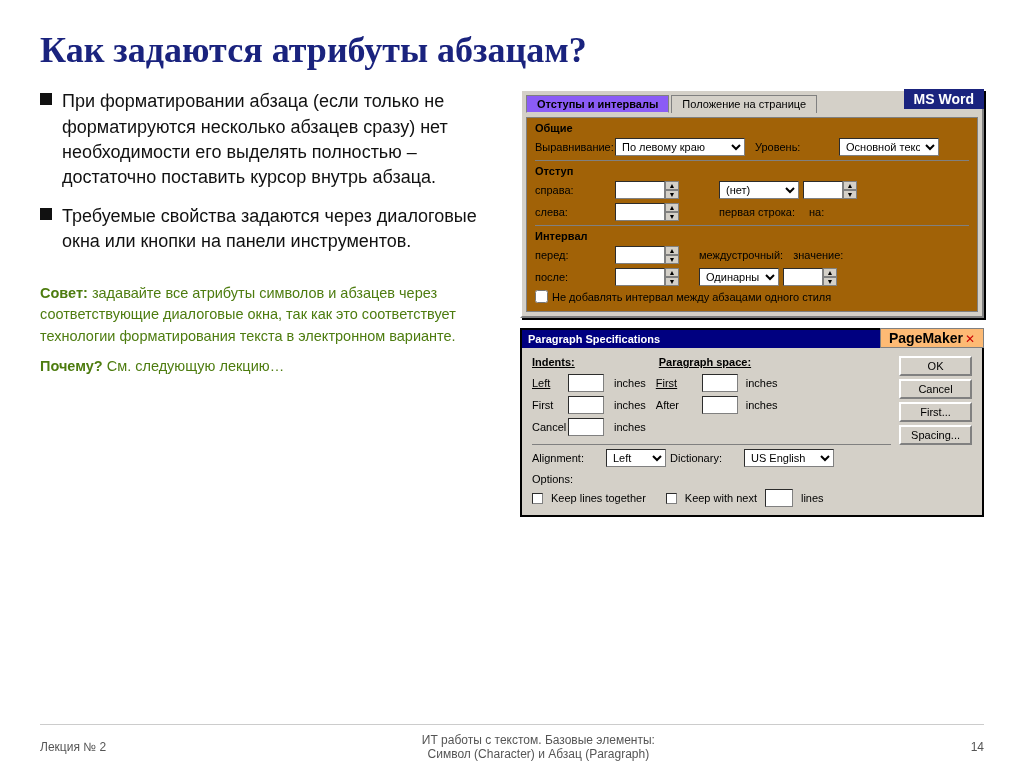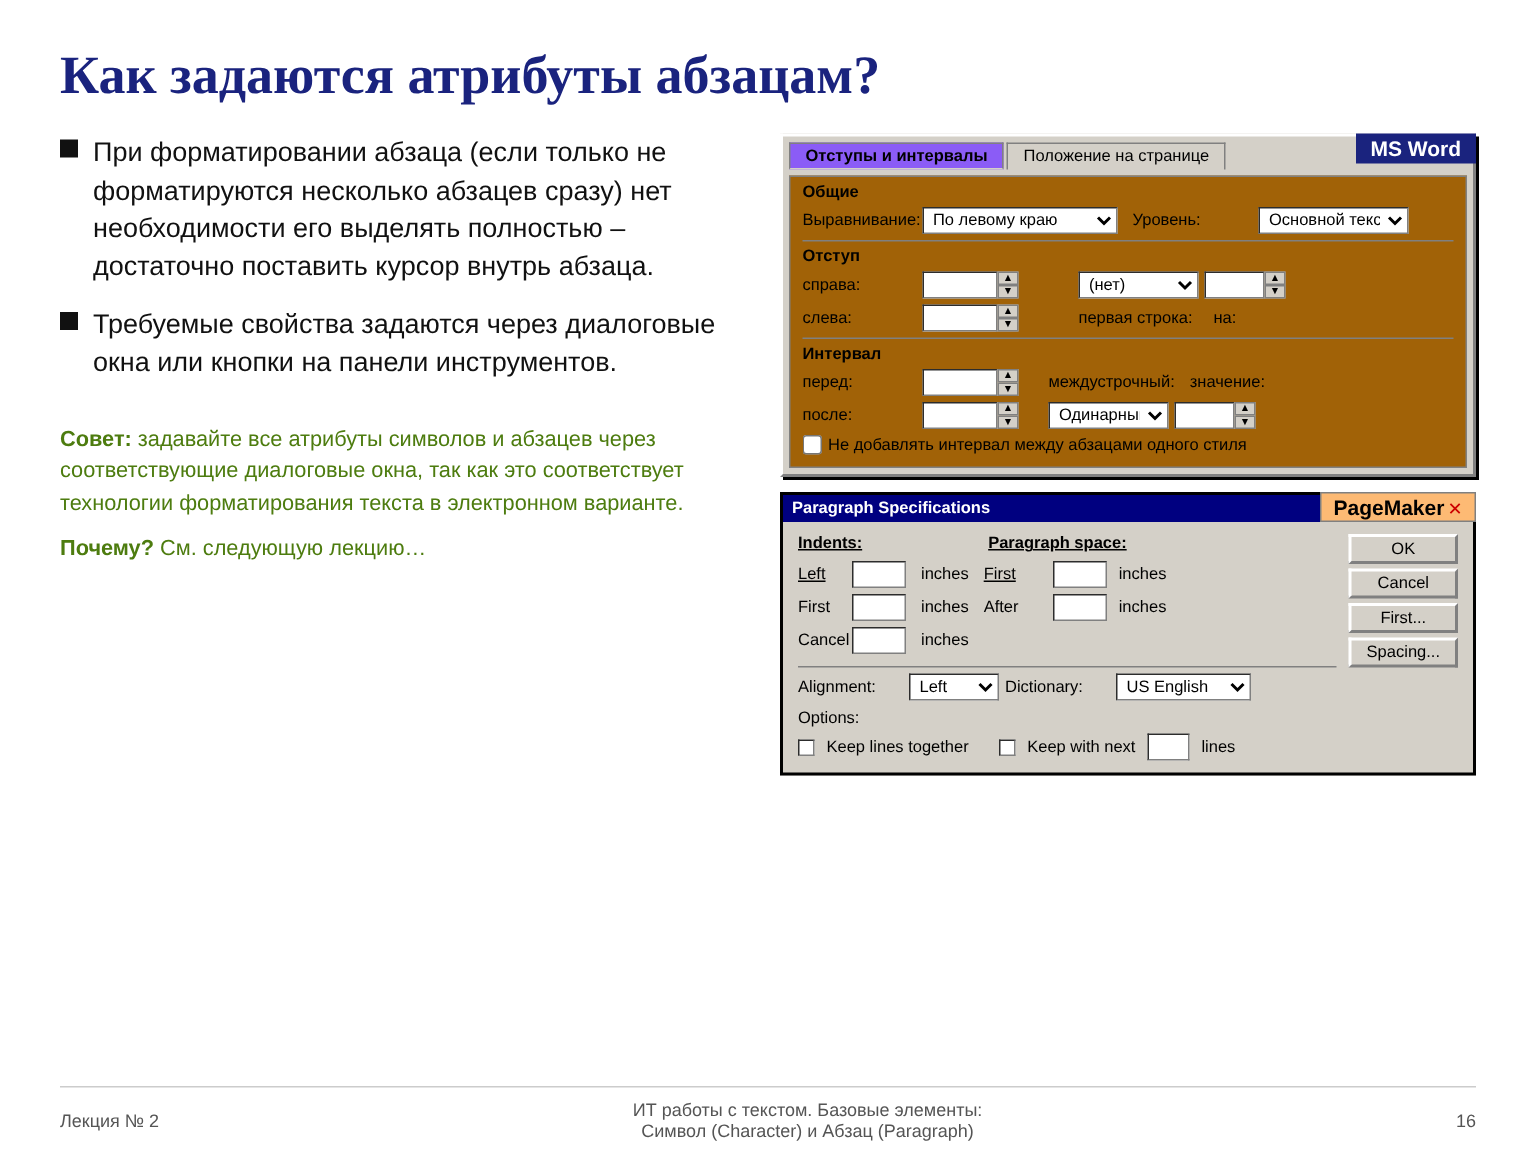--- a/index.html
+++ b/index.html
@@ -530,15 +530,15 @@
       </div>
     </div>
   </div>
 
   <div class="slide-footer">
     <span>Лекция № 2</span>
     <div class="footer-center">
       <div>ИТ работы с текстом. Базовые элементы:</div>
       <div>Символ (Character)  и Абзац (Paragraph)</div>
     </div>
-    <span>16</span>
+    <span>14</span>
   </div>
 </div>
 
 </body></html>

